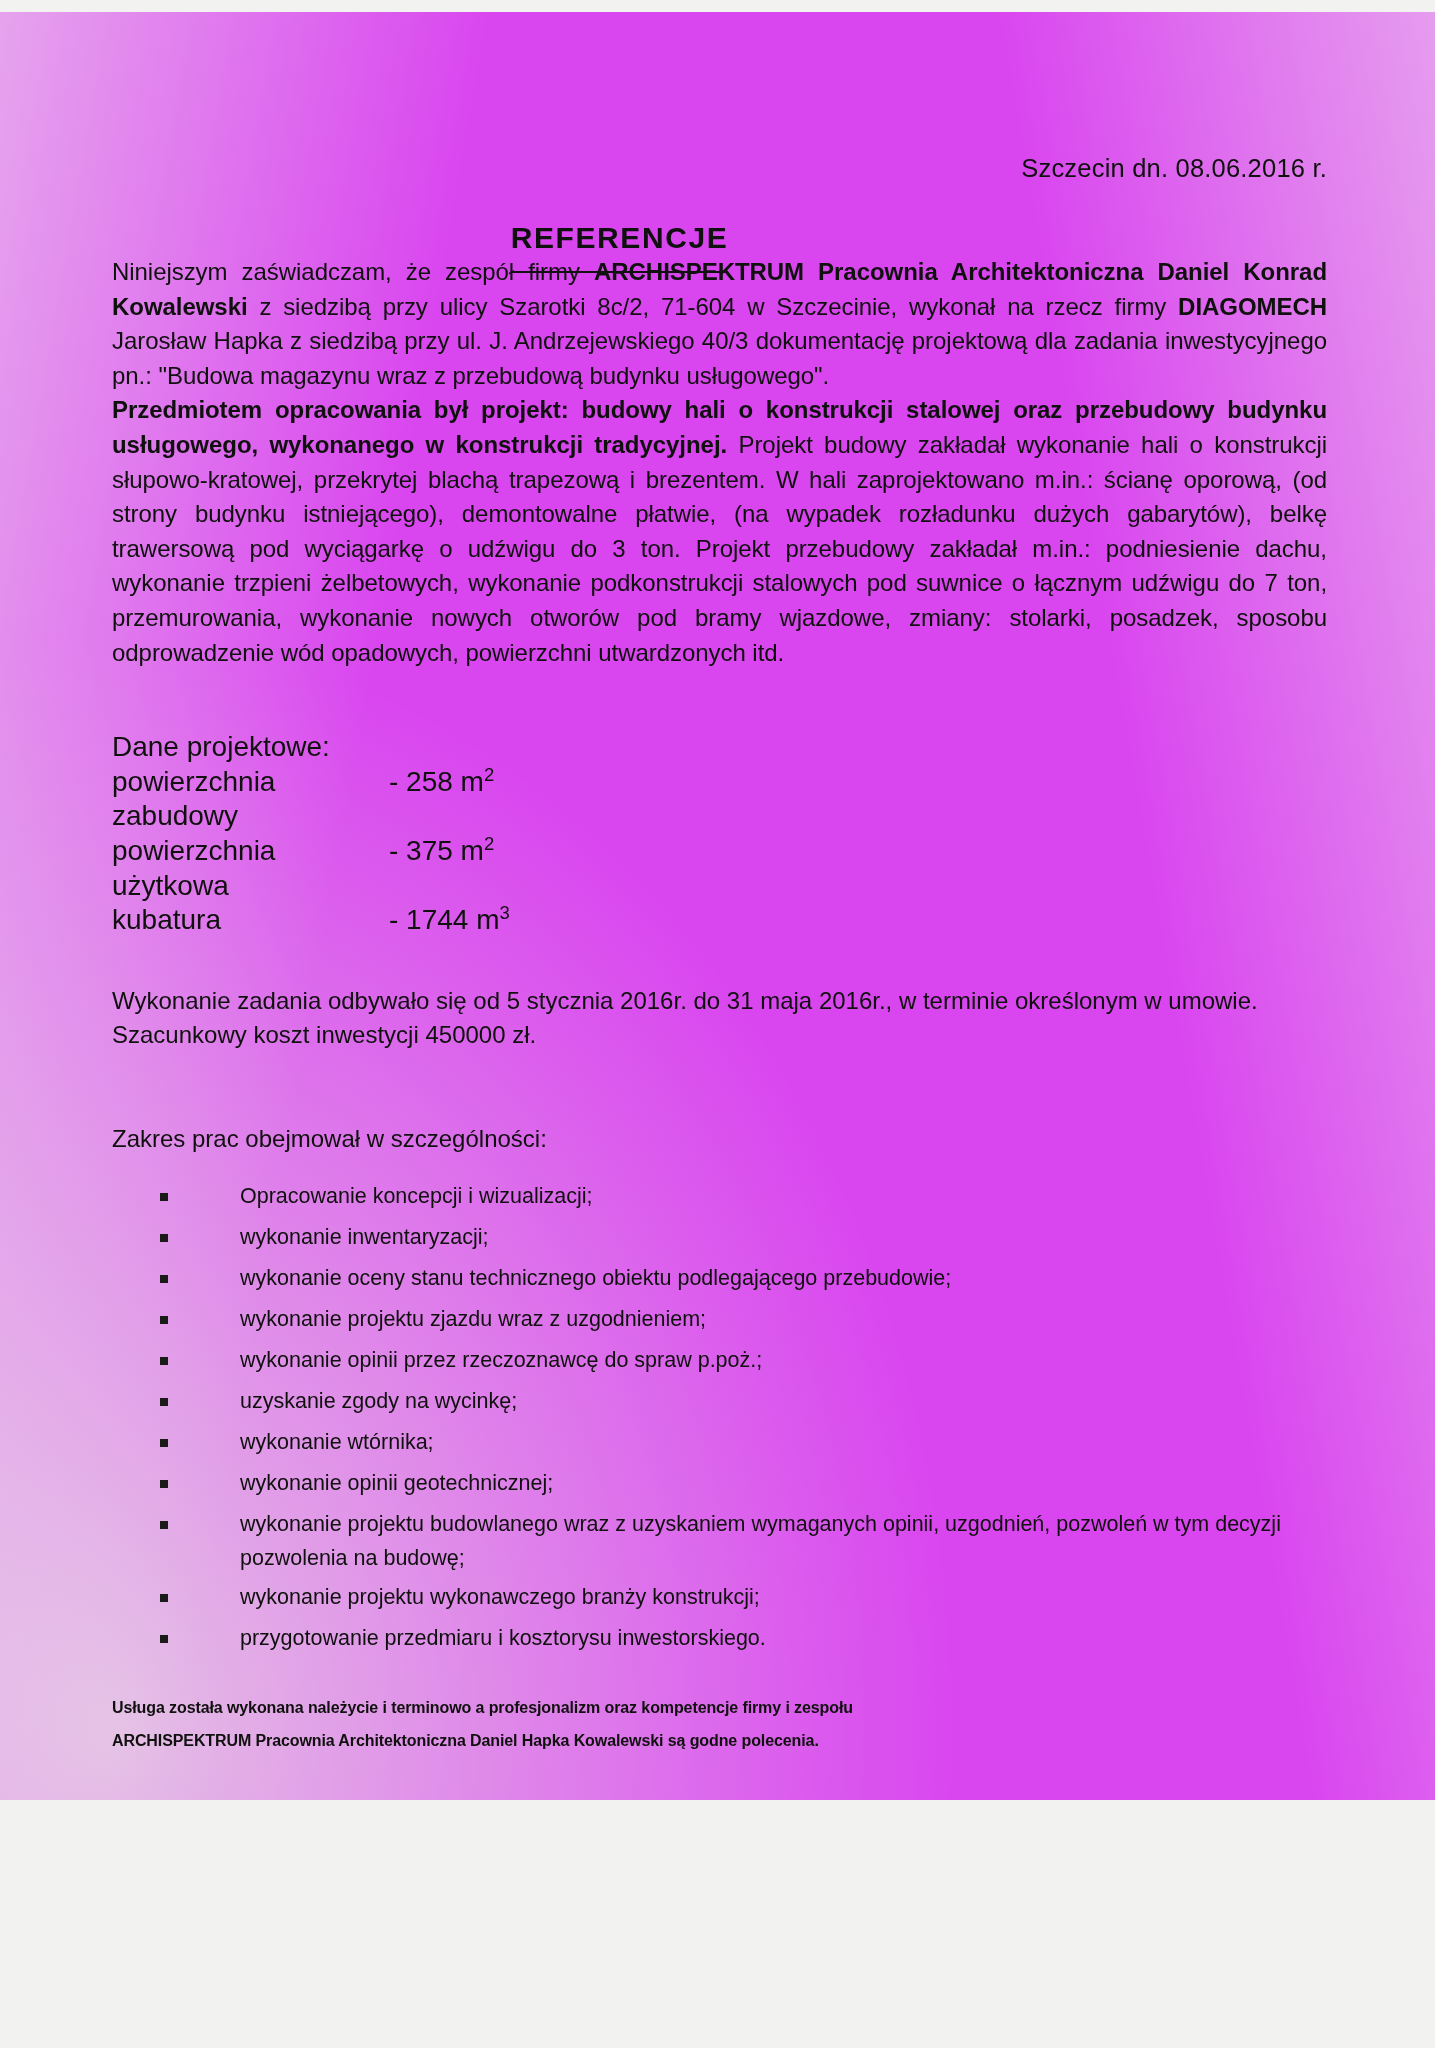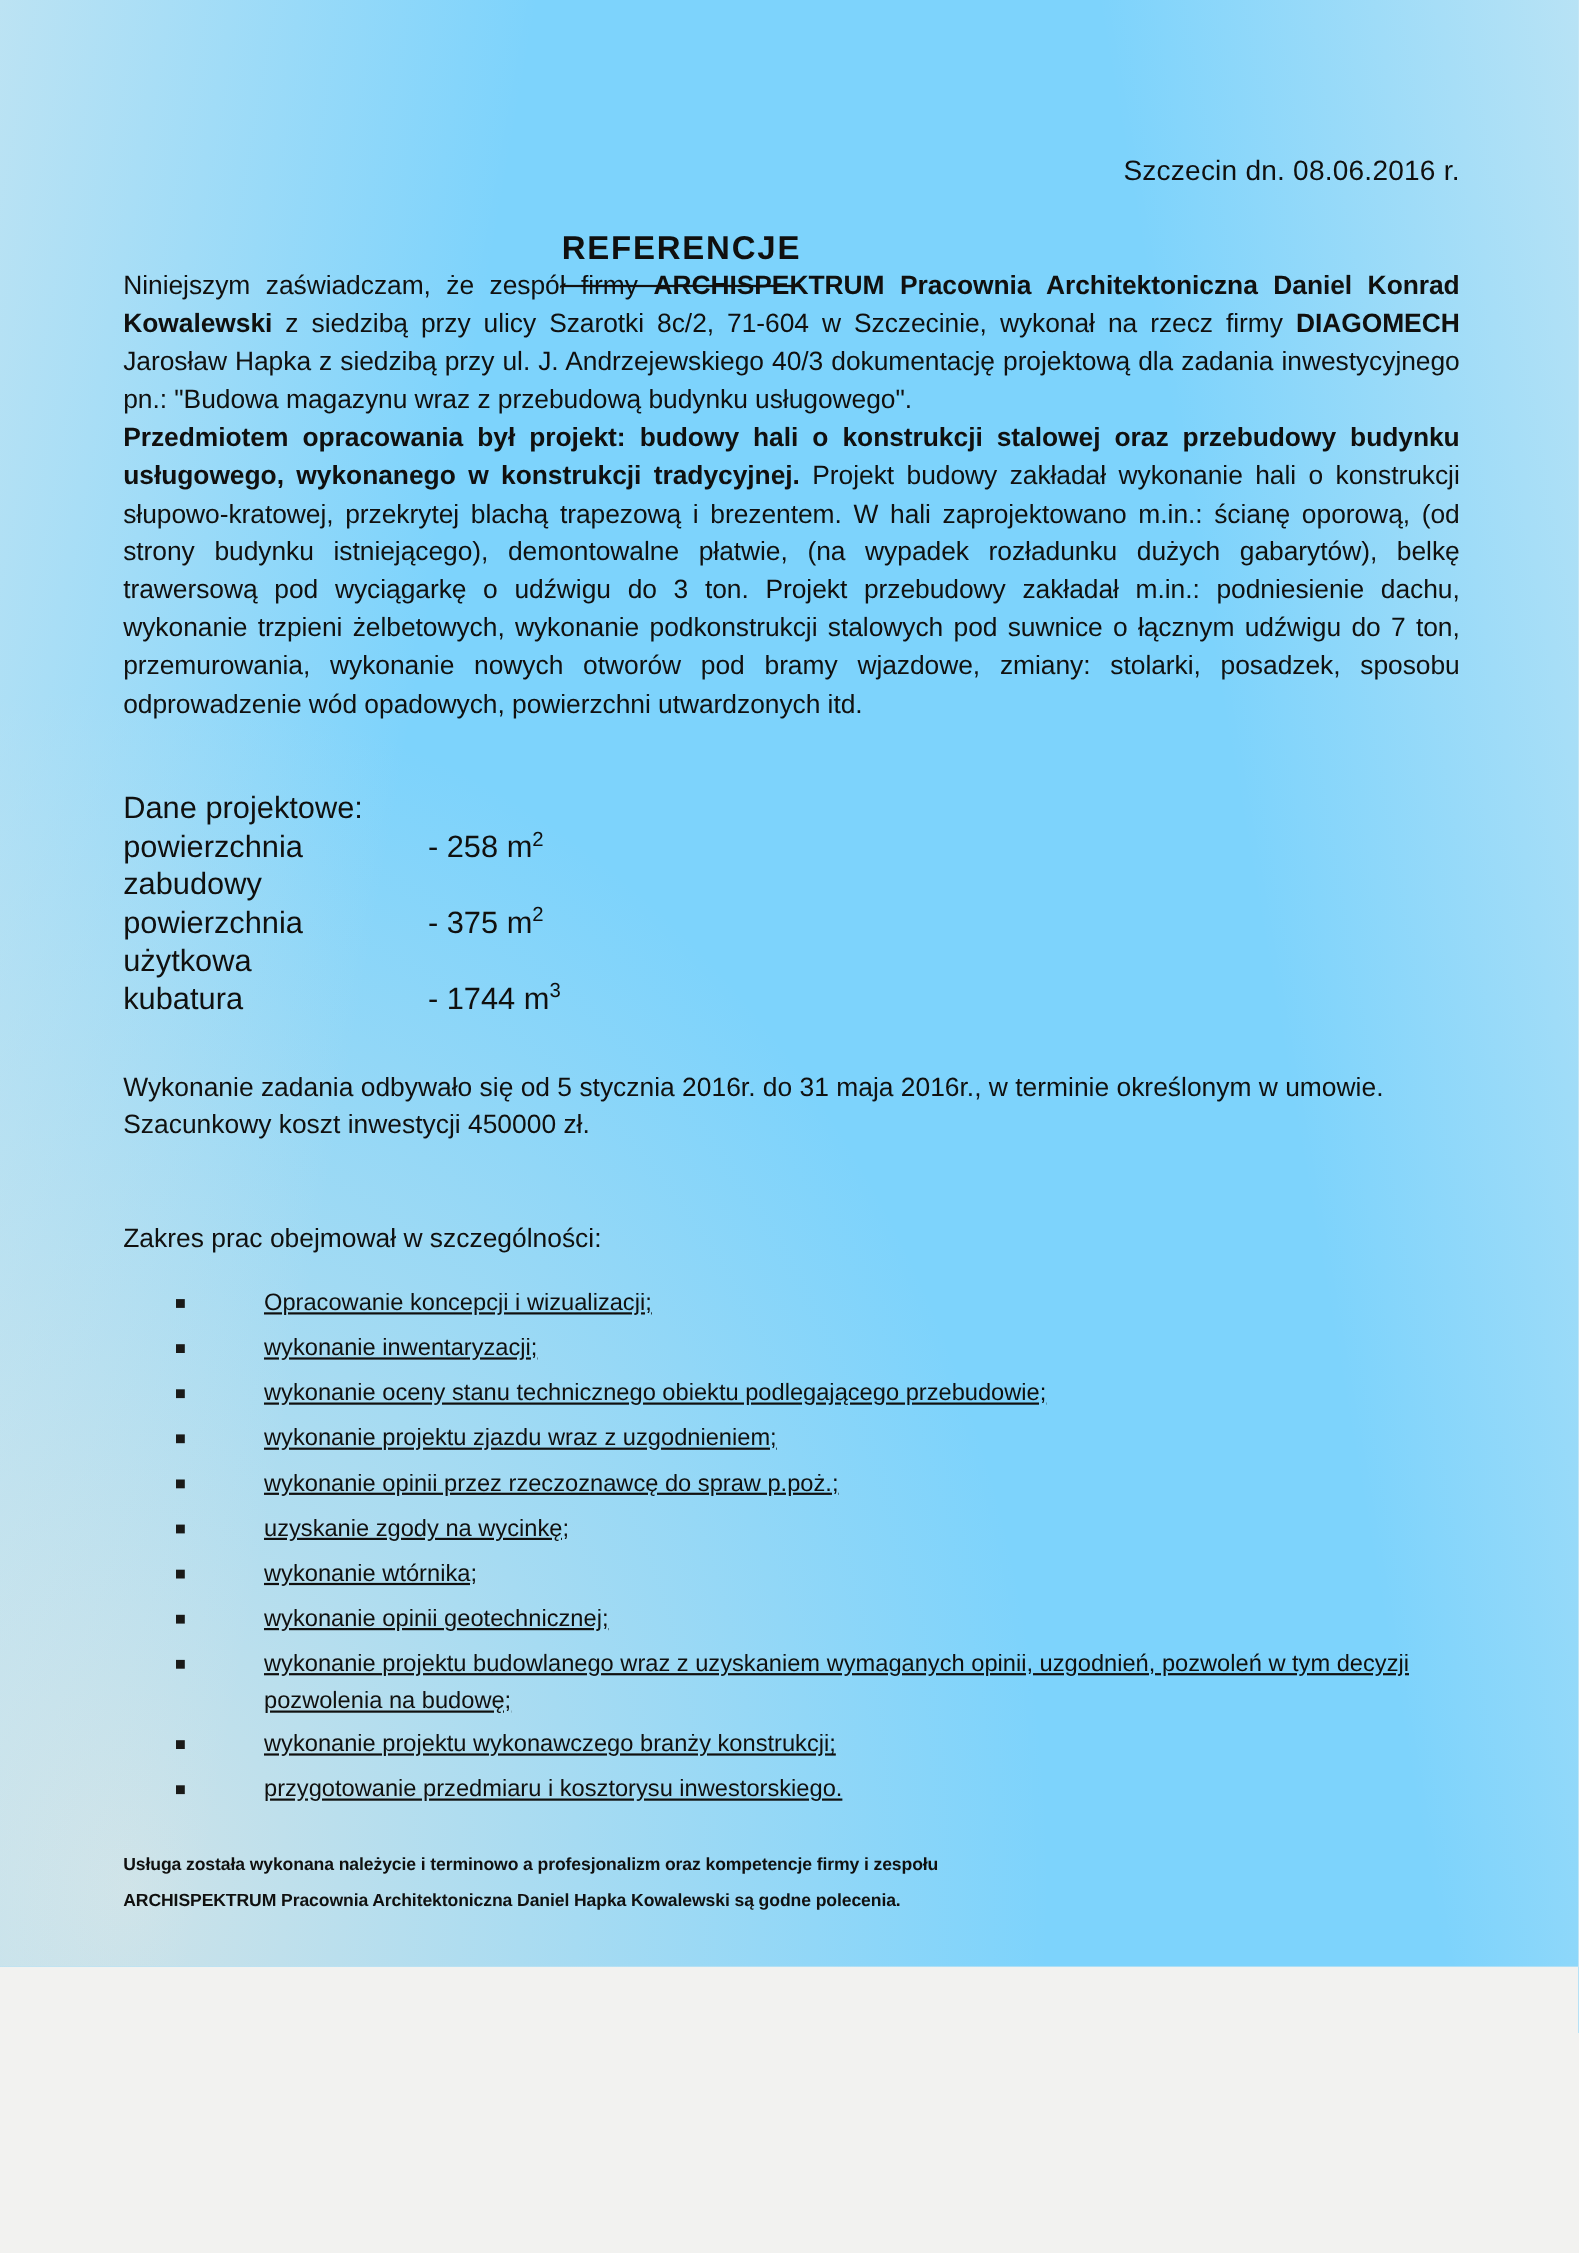--- a/index.html
+++ b/index.html
@@ -4,22 +4,22 @@
 <style>
   html, body {
     margin: 0;
     padding: 0;
     background: #f2f2f0;
   }
   .page {
     position: relative;
     width: 1435px;
     height: 1788px;
-    margin: 0 auto;
-    background: #7dd3fc;
+    margin: 12px auto;
+    background: #d946ef;
     overflow: hidden;
     font-family: "Liberation Sans", sans-serif;
     color: #10100f;
     -webkit-font-smoothing: antialiased;
   }
   
   .paper-tint {
     position: absolute;
     inset: 0;
     background:
@@ -94,21 +94,20 @@
     list-style: none;
     margin: 26px 0 0 0;
     padding: 0;
   }
   ul.scope li {
     position: relative;
     padding-left: 128px;
     font-size: 21.5px;
     line-height: 35.5px;
     margin-bottom: 5.5px;
-    text-decoration: underline;
   }
   ul.scope li .bullet {
     position: absolute;
     left: 48px;
     top: 14px;
     width: 8px;
     height: 8px;
     background: #1a1a18;
     display: block;
   }

